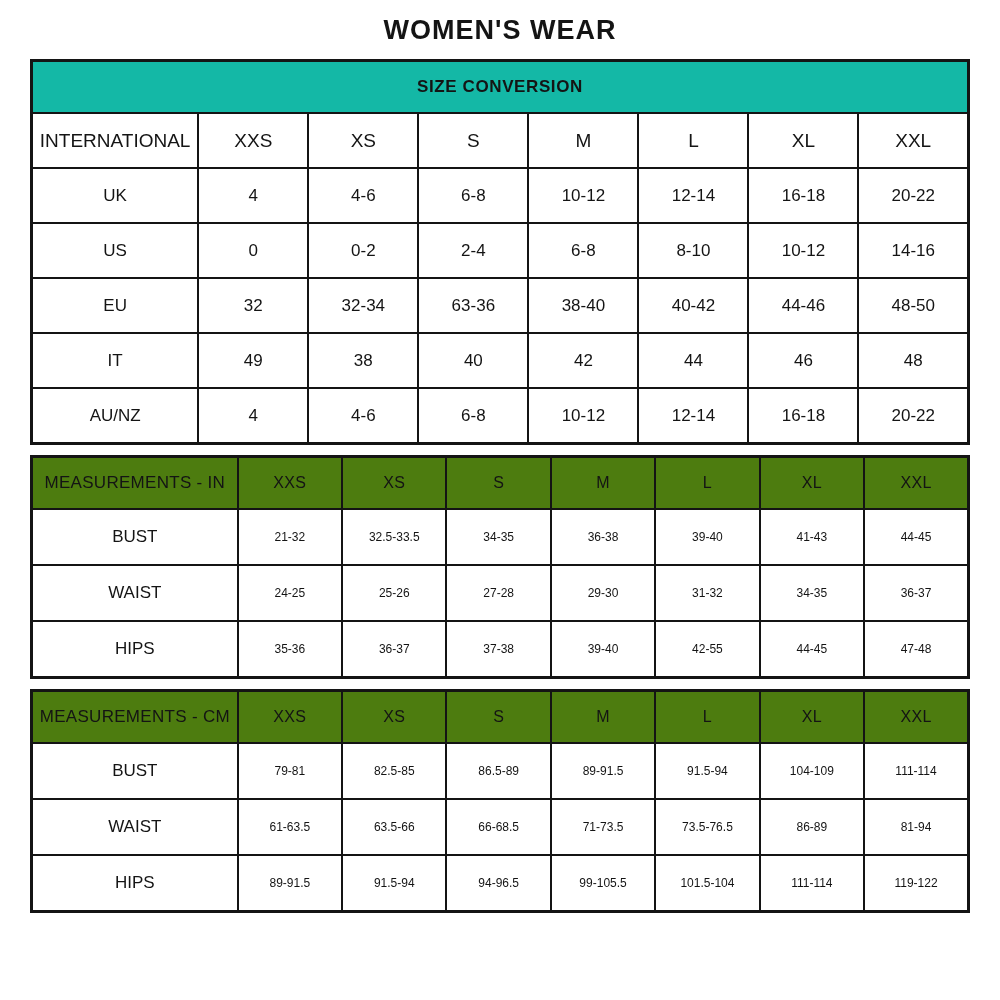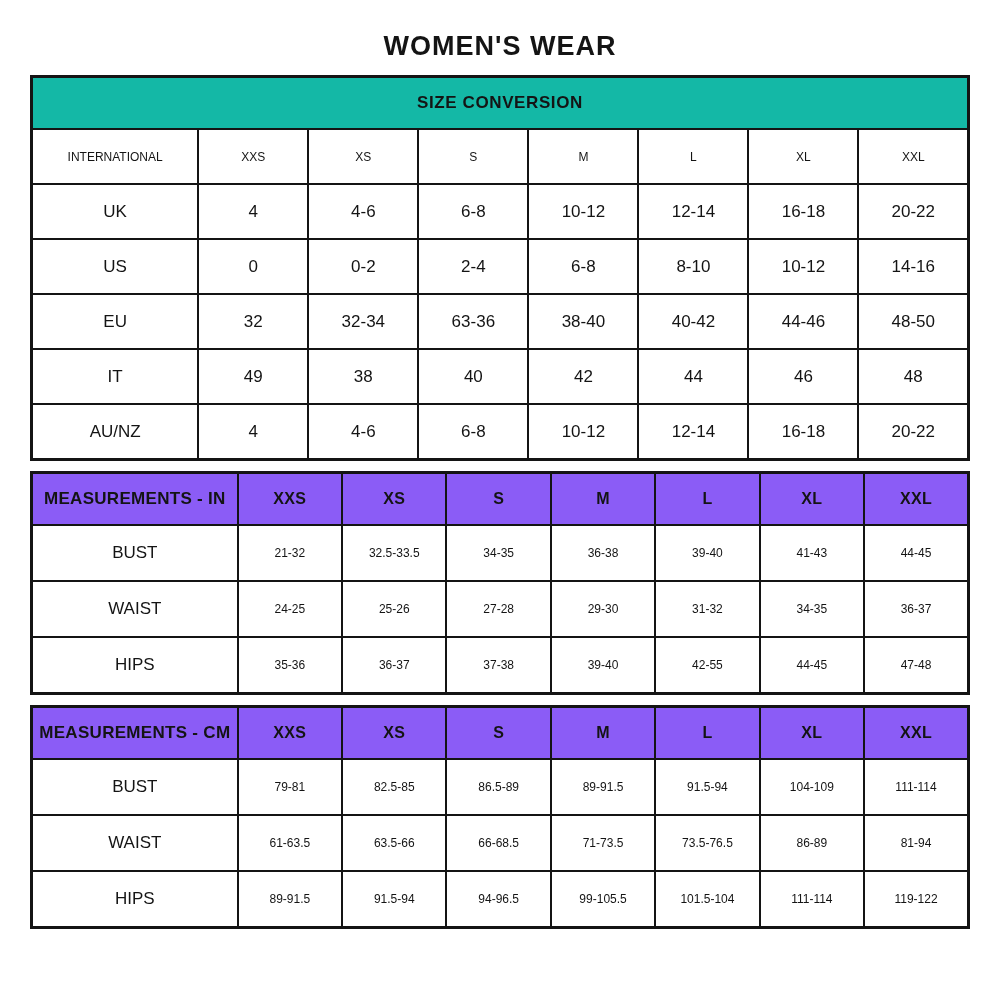--- a/index.html
+++ b/index.html
@@ -8,21 +8,21 @@
     background: #ffffff;
     width: 1000px;
     height: 1000px;
     font-family: "Liberation Sans", sans-serif;
     color: #141414;
     -webkit-font-smoothing: antialiased;
   }
   .page {
     width: 940px;
     margin: 0 auto;
-    padding-top: 16px;
+    padding-top: 0;
   }
   .title {
     margin: 0;
     padding: 15px 0 13px 0;
     text-align: center;
     font-size: 27px;
     font-weight: bold;
     letter-spacing: 1px;
     color: #141414;
   }
@@ -49,33 +49,33 @@
   
   .conv .span-header {
     background: #14b8a6;
     font-weight: bold;
     font-size: 17px;
     letter-spacing: 0.6px;
     height: 50px;
   }
   .conv thead tr.col-row th {
     height: 53px;
-    font-size: 12px;
+    font-size: 19px;
     background: #ffffff;
   }
   .conv tbody th, .conv tbody td {
     height: 53px;
     font-size: 17px;
     text-align: center;
   }
 
   
   .meas thead th {
-    background: #8b5cf6;
-    font-weight: bold;
+    background: #4d7c0f;
+    font-weight: normal;
     font-size: 16px;
     height: 50px;
     letter-spacing: 0.3px;
   }
   .meas thead th.first-col {
     font-size: 17px;
   }
   .meas tbody th, .meas tbody td {
     height: 54px;
   }

